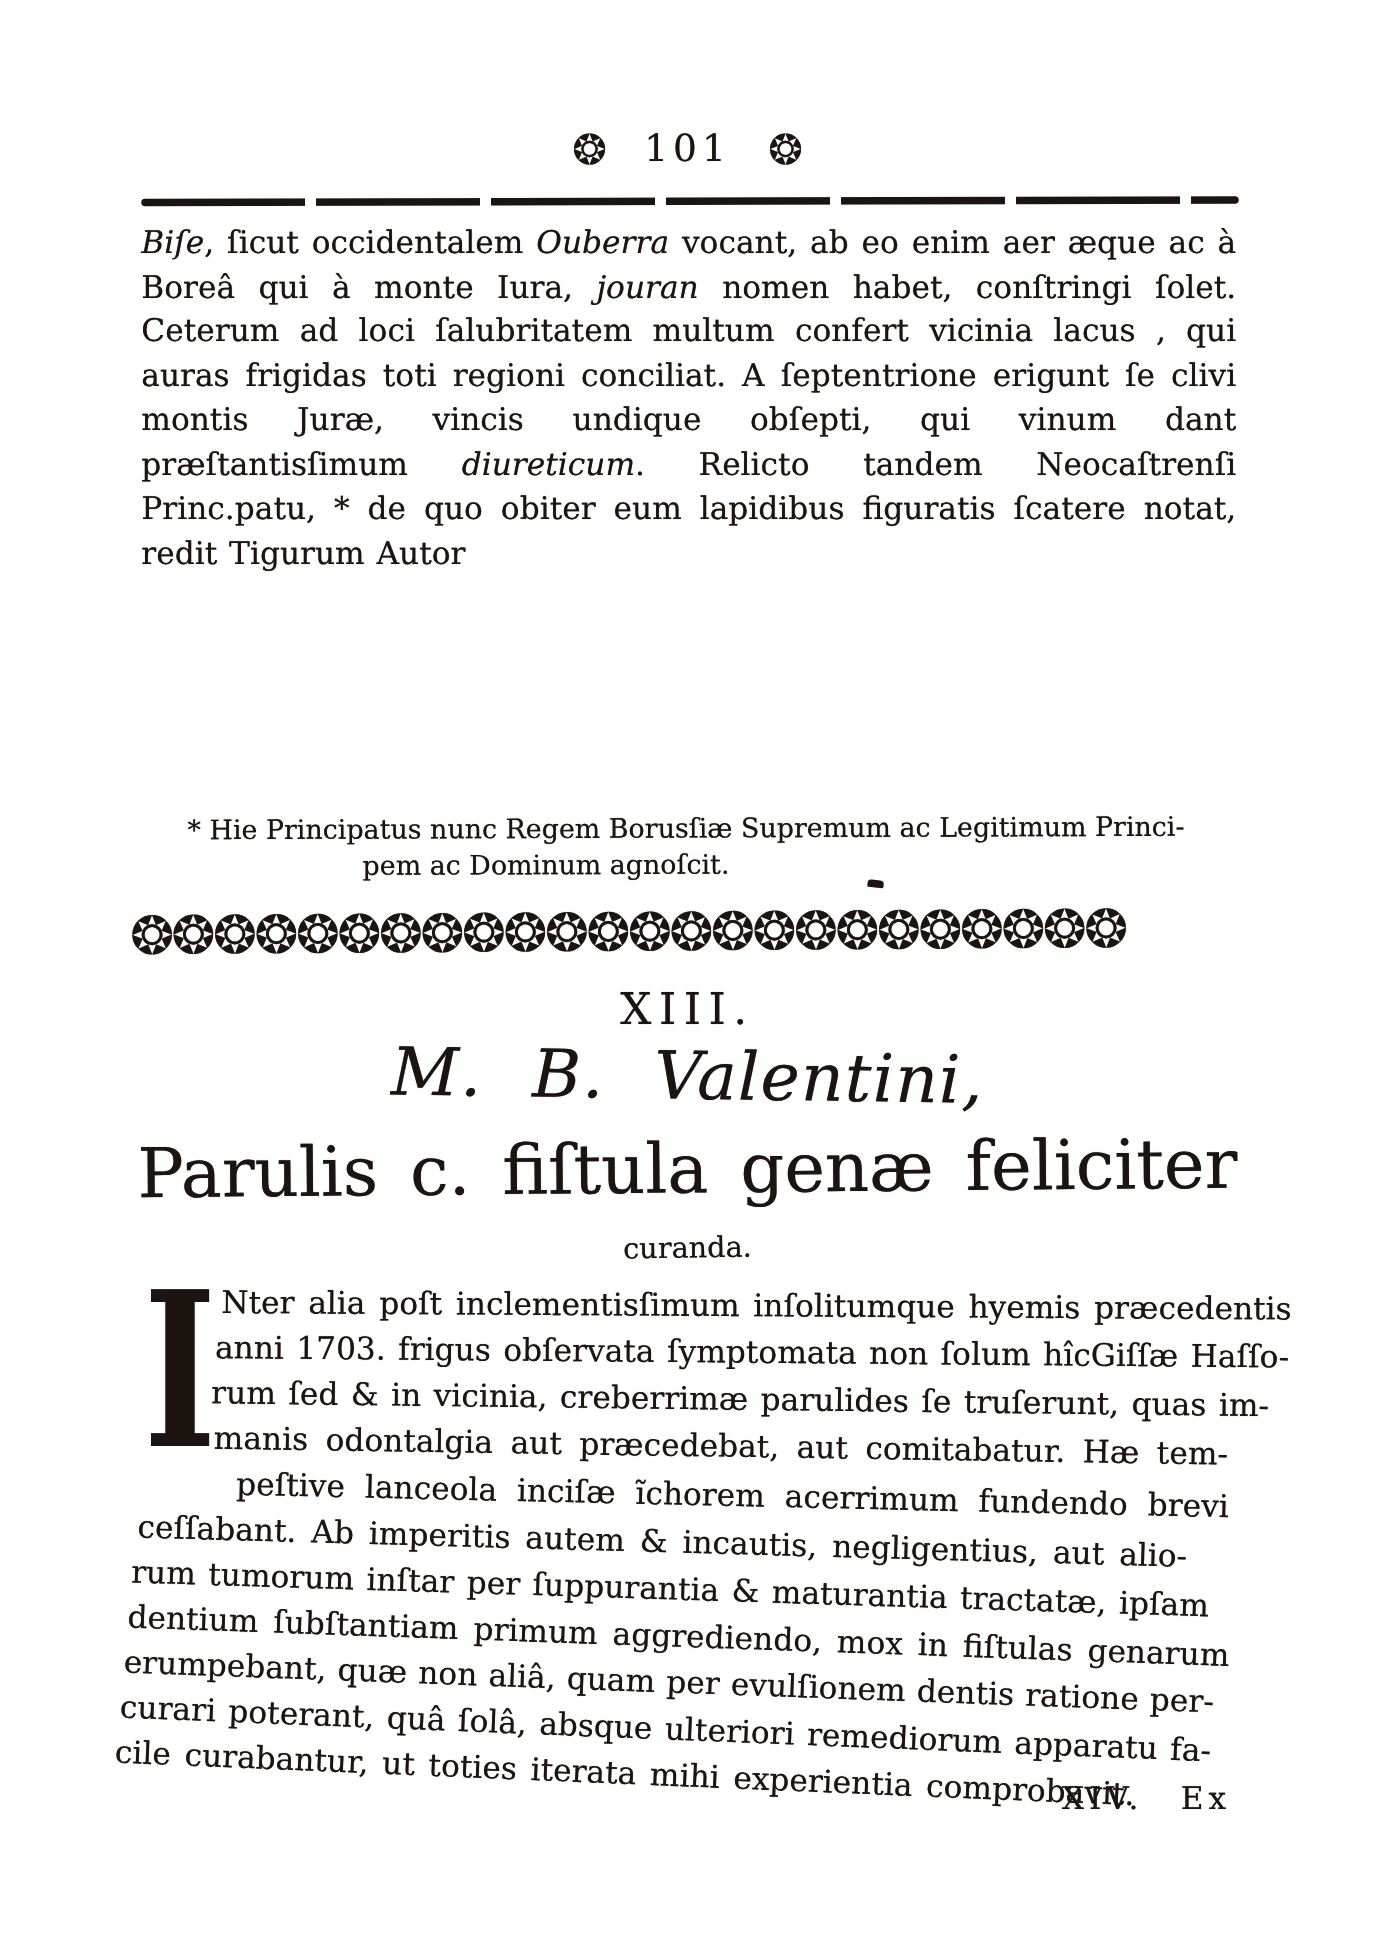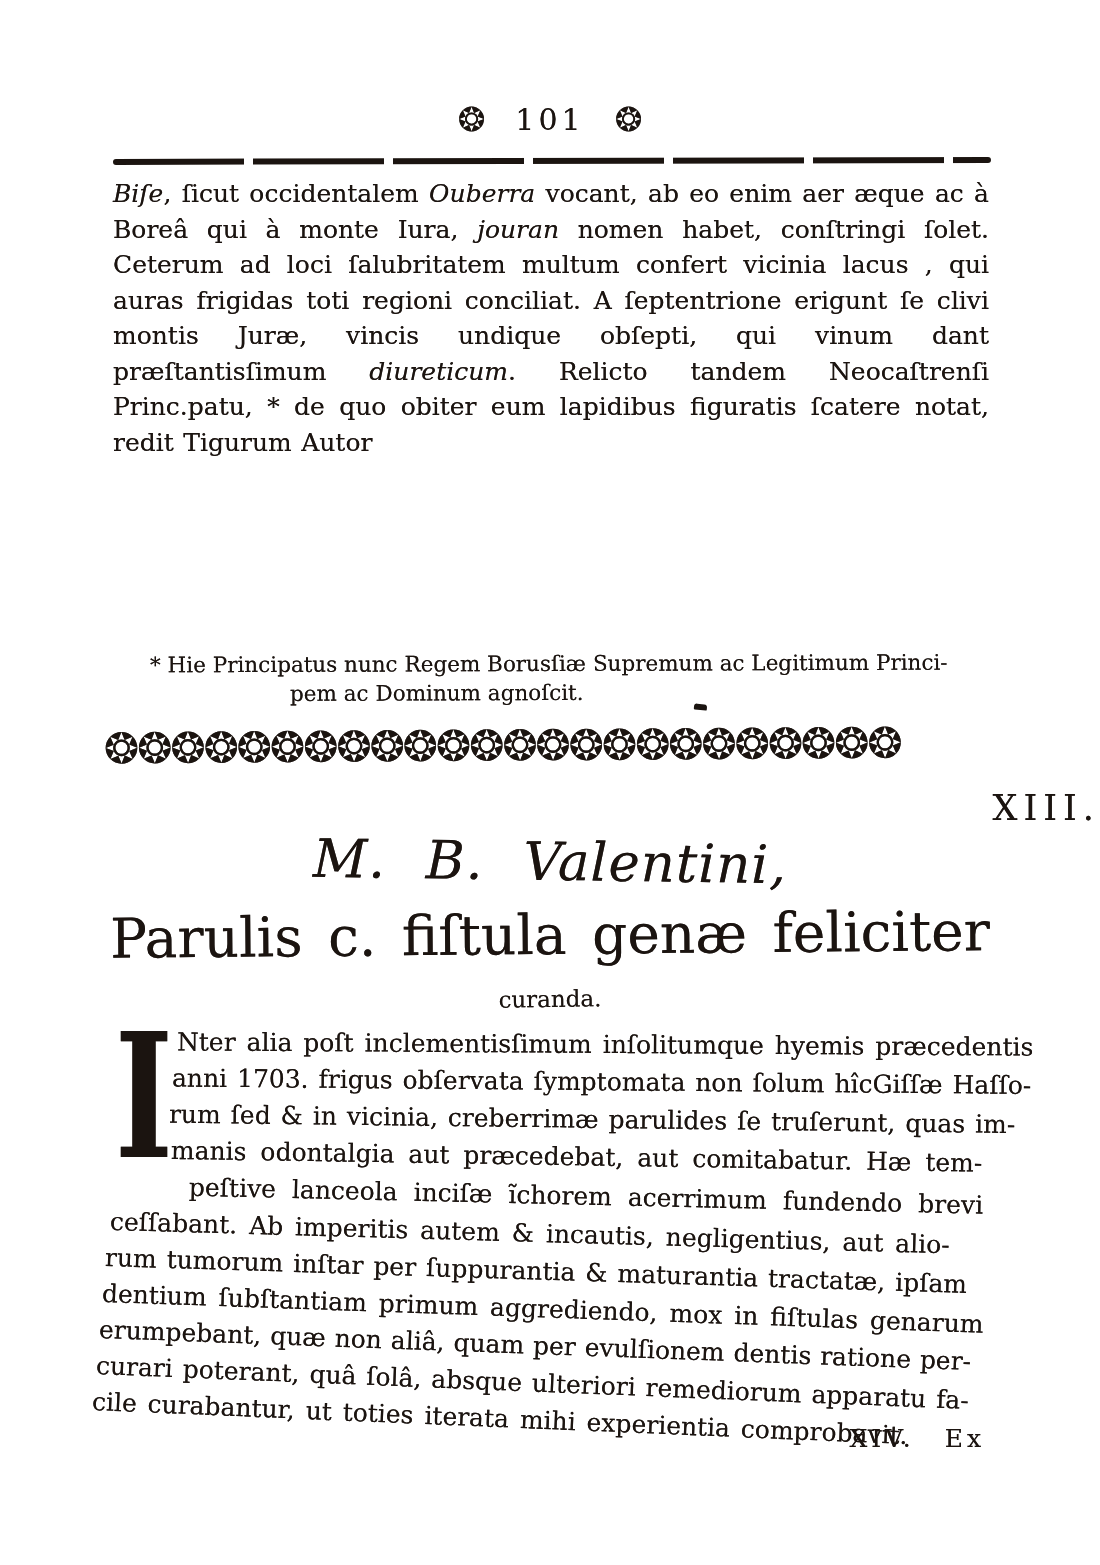--- a/index.html
+++ b/index.html
@@ -50,21 +50,21 @@
   
   .ornament-row{
     position:absolute;top:718px;left:104px;width:896px;height:58px;
     font-size:42px;line-height:56px;letter-spacing:-2px;white-space:nowrap;
     overflow:hidden;transform:rotate(-.4deg);
   }
 
   
   .sec-num{
     position:absolute;top:788px;left:0;width:100%;
-    text-align:right;font-size:35px;letter-spacing:6px;
+    text-align:center;font-size:35px;letter-spacing:6px;
   }
   .author{
     position:absolute;top:831px;left:0;width:100%;
     text-align:center;font-style:italic;font-size:53px;
     letter-spacing:1px;word-spacing:22px;transform:rotate(.8deg);
   }
   .title{
     position:absolute;top:903px;left:0;width:100%;margin:0;
     text-align:center;font-weight:normal;font-size:55px;
     word-spacing:8px;transform:rotate(-.5deg);

